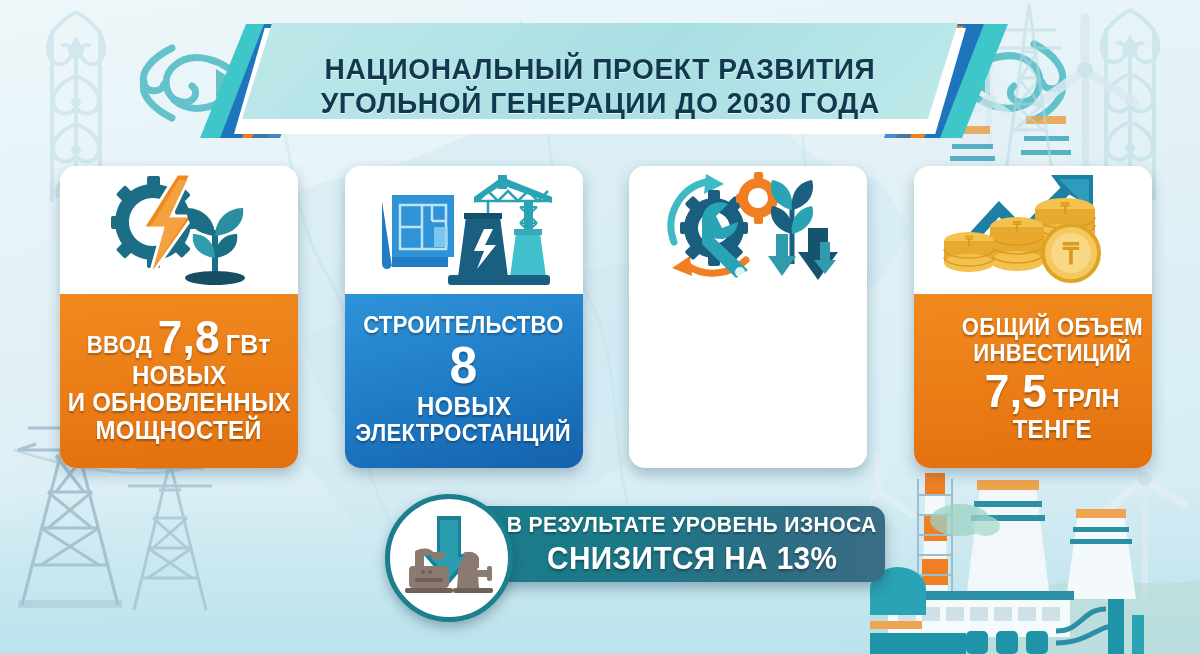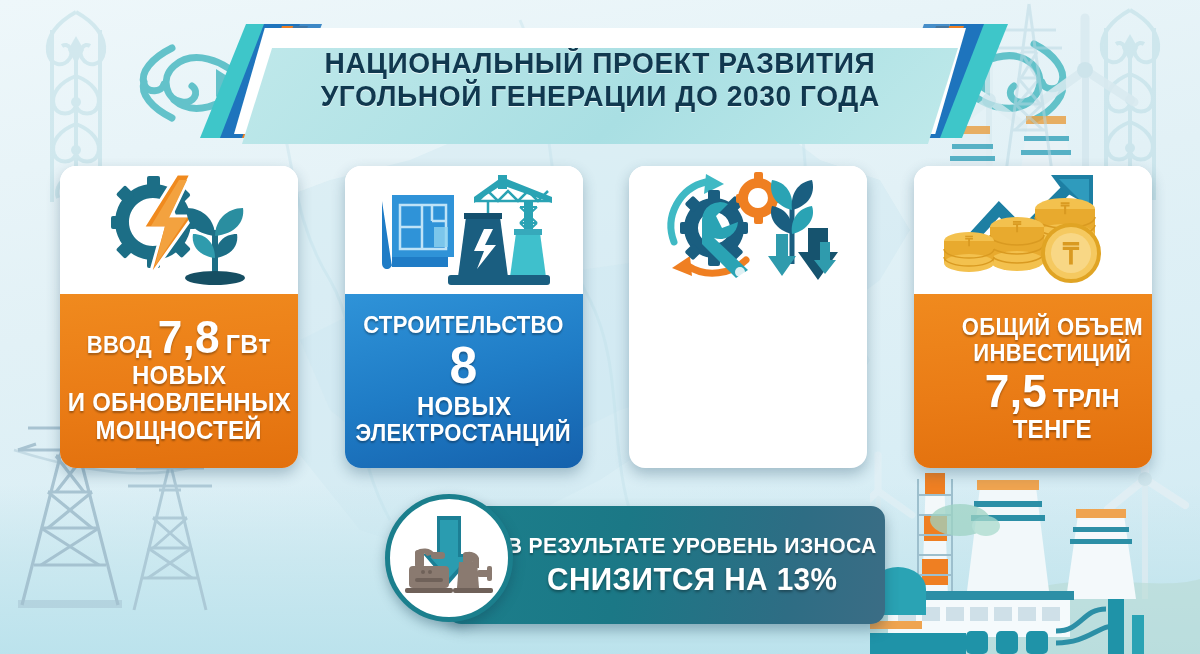--- a/index.html
+++ b/index.html
@@ -59,25 +59,25 @@
   .title-stripes { position: absolute; inset: 0; }
   .title-plate {
     position: absolute;
     left: 62px; top: 6px; width: 732px; height: 106px;
     background: #ffffff;
     clip-path: polygon(4.2% 0%, 100% 0%, 95.8% 100%, 0% 100%);
     filter: drop-shadow(2px 4px 5px rgba(20,60,80,.28));
   }
   .title-inner {
     position: absolute;
-    left: 70px; top: 26px; width: 716px; height: 96px;
+    left: 70px; top: 1px; width: 716px; height: 96px;
     background: linear-gradient(135deg, #bfe8ea 0%, #a9dfe3 55%, #bfe9ea 100%);
     clip-path: polygon(4.2% 0%, 100% 0%, 95.8% 100%, 0% 100%);
     display: flex; flex-direction: column;
-    align-items: center; justify-content: flex-start;
+    align-items: center; justify-content: flex-end;
     gap: 2px;
   }
   .title-line {
     color: #10384f;
     font-weight: 900;
     font-size: 29px;
     letter-spacing: .6px;
     line-height: 1.08;
     white-space: nowrap;
     text-shadow: 0 1px 0 rgba(255,255,255,.7);
@@ -140,21 +140,21 @@
 
   
   .bottom-banner {
     position: absolute;
     left: 385px; top: 494px;
     width: 500px; height: 130px;
   }
   .bb-plate {
     position: absolute;
     left: 62px; top: 12px;
-    width: 438px; height: 118px;
+    width: 438px; height: 76px;
     border-radius: 14px;
     background: linear-gradient(100deg, #1c7f8c 0%, #1b7886 40%, #2e6d84 78%, #3b6d85 100%);
     box-shadow: 0 6px 13px rgba(20,60,80,.35);
     display: flex; flex-direction: column;
     align-items: center; justify-content: center;
     padding-left: 52px;
   }
   .bb-l1 {
     color: #ffffff; font-weight: 900; font-size: 22px;
     letter-spacing: .4px; white-space: nowrap;

